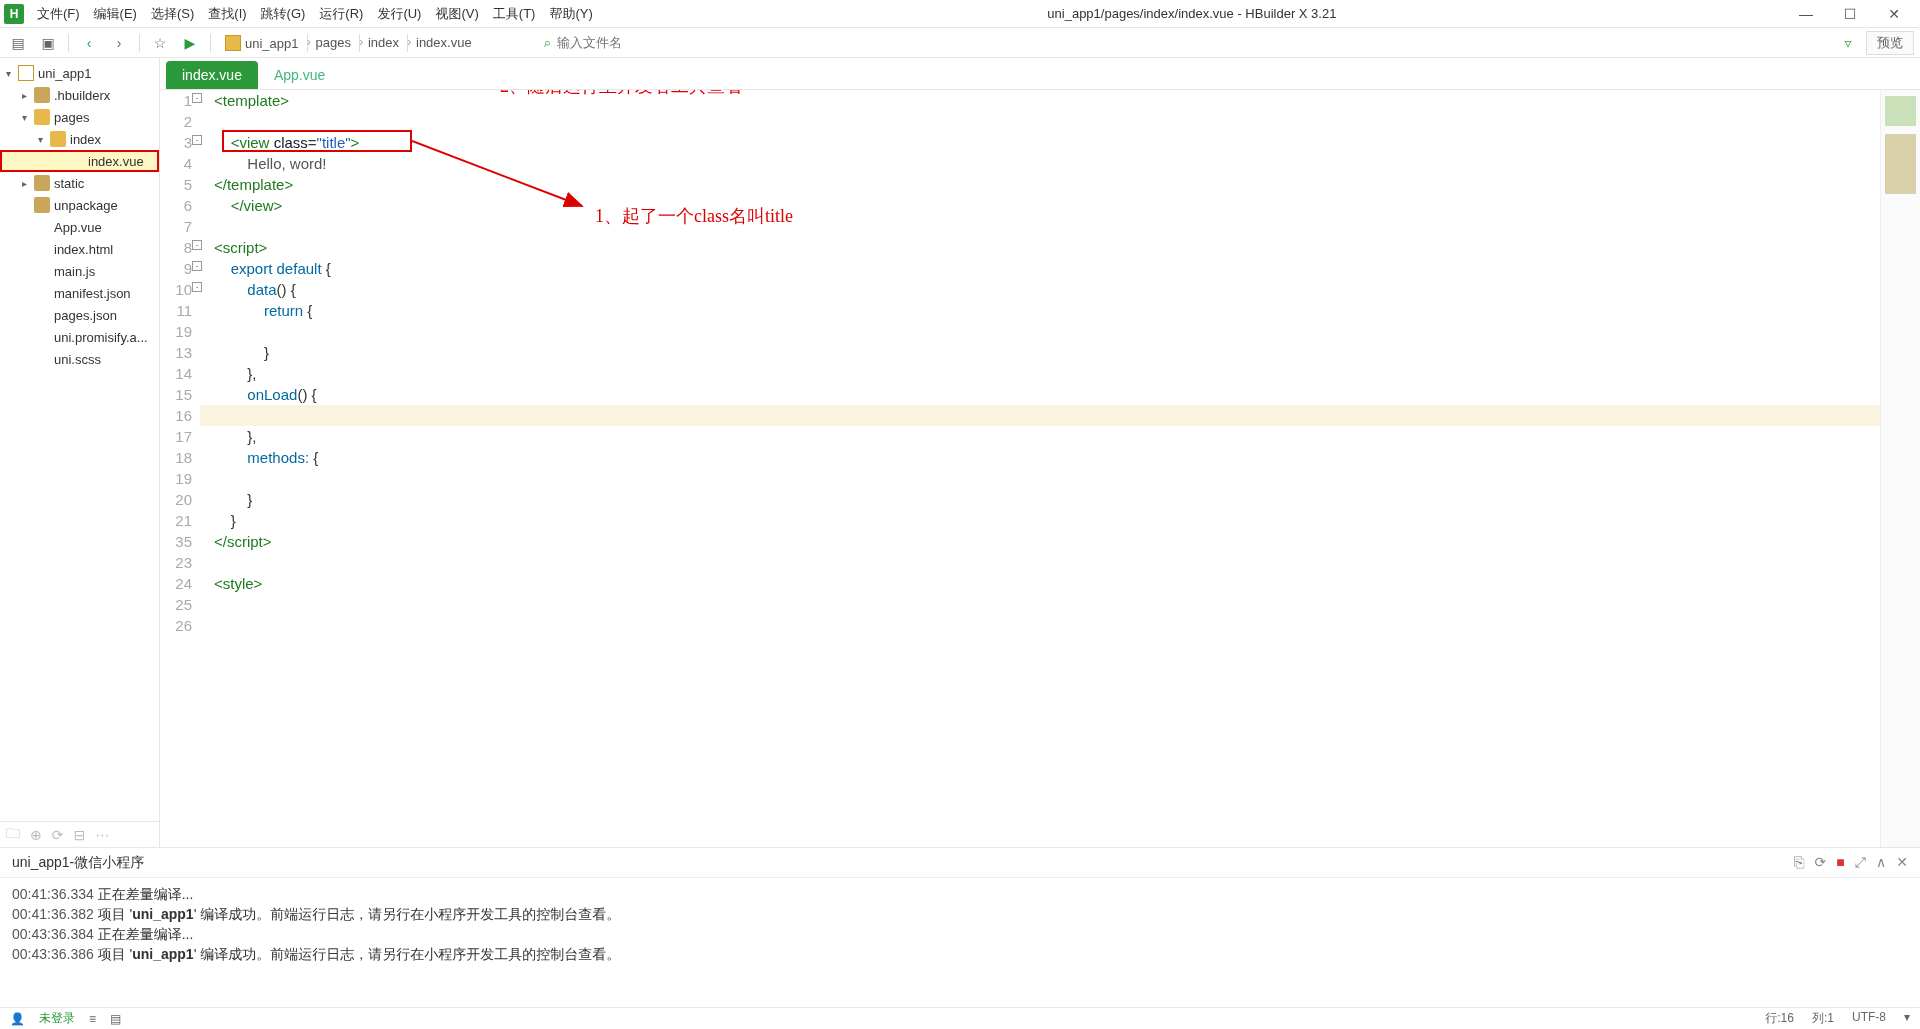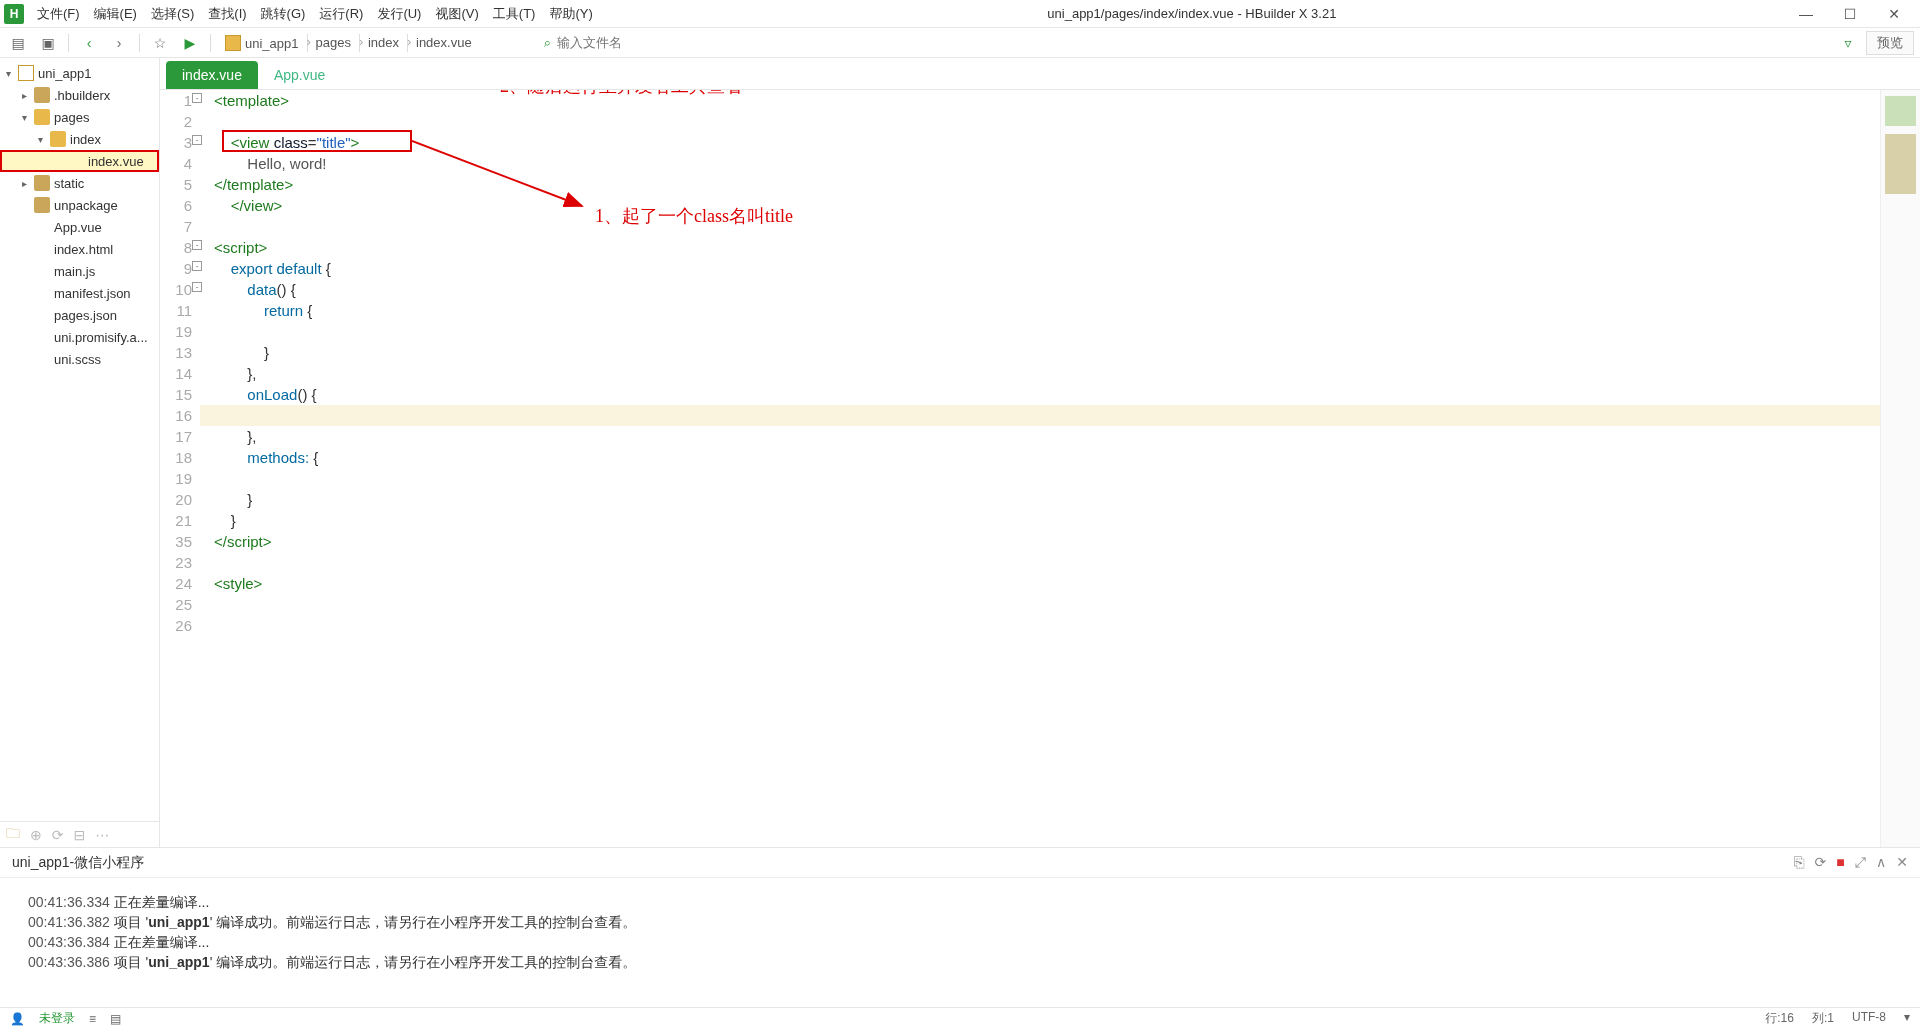--- a/index.html
+++ b/index.html
@@ -72,21 +72,21 @@
 
 .anno { position:absolute; color:#d00; font-size:18px; font-family:"Microsoft YaHei"; pointer-events:none; }
 .arrow-svg { position:absolute; pointer-events:none; }
 .minimap { position:absolute; right:0; top:0; width:40px; height:100%; background:#fafafa; border-left:1px solid #eee; }
 .minimap .blk { position:absolute; left:4px; right:4px; background:#cde; }
 
 
 .console { height:160px; border-top:1px solid #e6e6e6; display:flex; flex-direction:column; }
 .console-head { height:30px; display:flex; align-items:center; padding:0 12px; font-size:14px; border-bottom:1px solid #eee; }
 .console-head .tools { margin-left:auto; display:flex; gap:10px; color:#888; font-size:14px; }
-.console-body { flex:1; overflow:auto; padding:6px 28px; font-family:Consolas,monospace; font-size:14px; line-height:20px; color:#333;margin-top:8px; }
+.console-body { flex:1; overflow:auto; padding:6px 12px; font-family:Consolas,monospace; font-size:14px; line-height:20px; color:#333; }
 .console-body .ts { color:#555; }
 .console-body b { font-weight:bold; }
 
 
 .status { height:22px; border-top:1px solid #e6e6e6; display:flex; align-items:center; padding:0 10px; font-size:12px; color:#666; gap:14px; }
 .status .login { color:#2b9939; }
 .status .right { margin-left:auto; display:flex; gap:18px; }
 </style>
 </head>
 <body>

